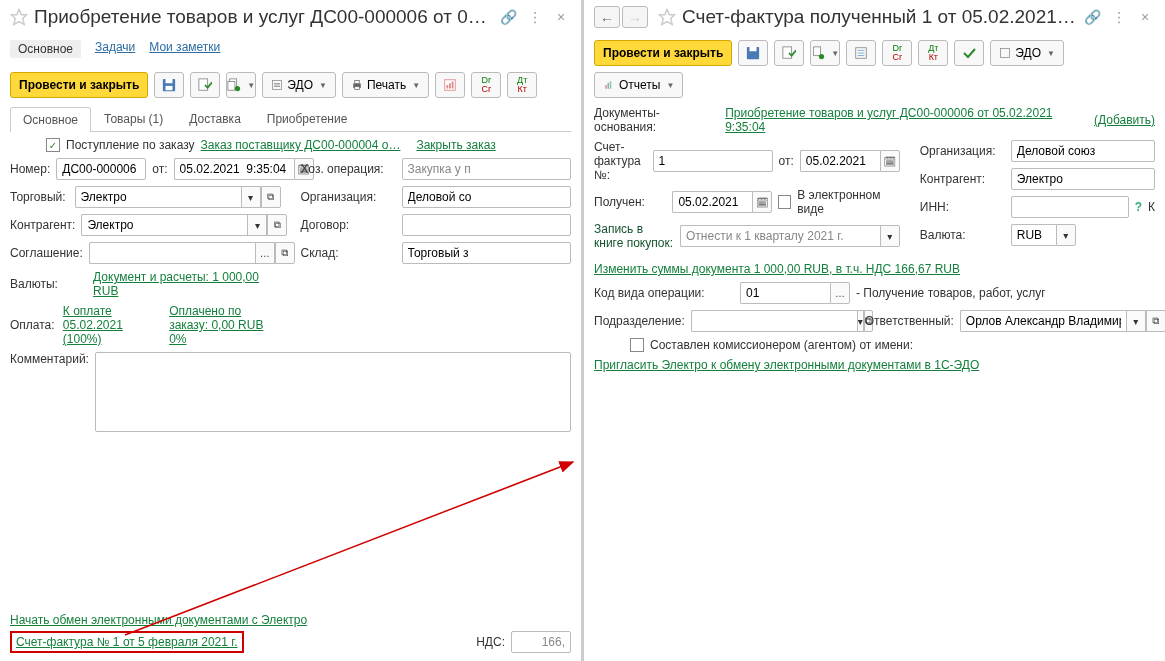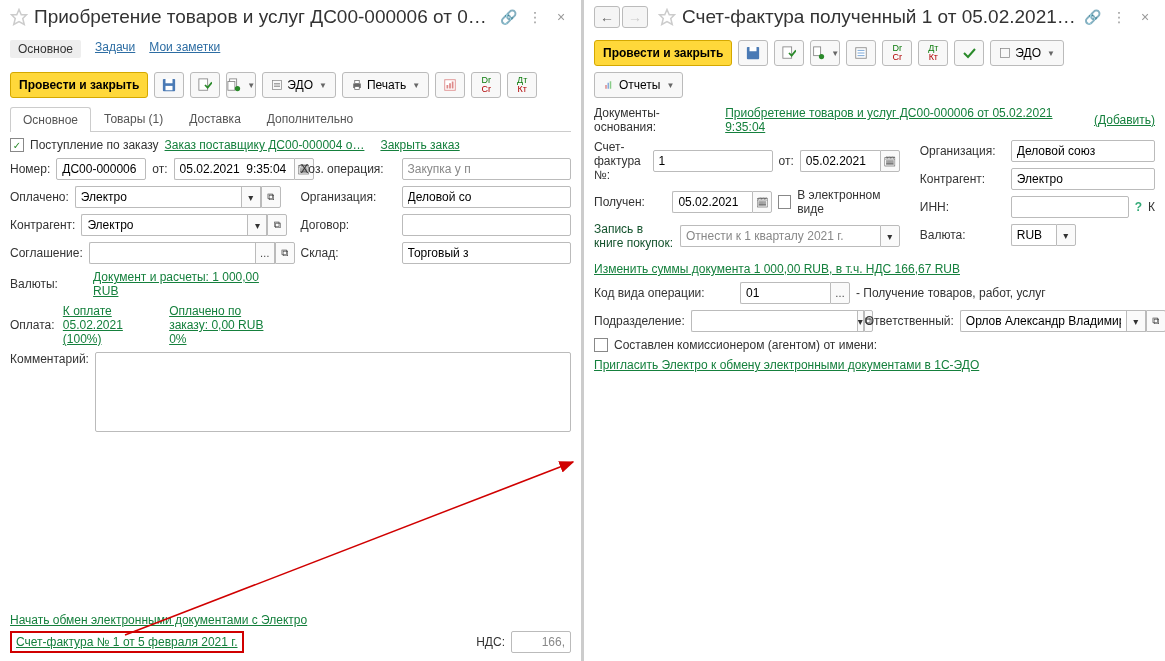--- a/index.html
+++ b/index.html
@@ -27,21 +27,21 @@
   .row { display: flex; align-items: center; gap: 6px; margin-bottom: 6px; }
   .label { width: 80px; color: #333; }
   .label-wide { width: 140px; }
   input[type=text], .input-like { border: 1px solid #bbb; border-radius: 2px; padding: 3px 5px; font-size: 12px; height: 22px; background: #fff; }
   .input-disabled { background: #f0f0f0; color: #888; }
   .input-group { display: flex; align-items: stretch; }
   .input-group input { border-right: none; border-radius: 2px 0 0 2px; }
   .input-group .extra-btn { border: 1px solid #bbb; width: 20px; display: flex; align-items: center; justify-content: center; font-size: 10px; background: #fafafa; cursor: pointer; }
   .input-group .extra-btn:last-child { border-radius: 0 2px 2px 0; }
   .link { color: #15803d; text-decoration: underline; cursor: pointer; }
-  .checkbox-row { display: flex; align-items: center; gap: 6px; }
+  .checkbox-row { display: flex; align-items: center; gap: 6px; margin-left: 36px; }
   .two-col { display: flex; gap: 20px; }
   .two-col .col { flex: 1; min-width: 0; }
   textarea { width: 100%; border: 1px solid #bbb; border-radius: 2px; resize: none; font-family: inherit; font-size: 12px; padding: 4px; }
   .footer { position: absolute; bottom: 8px; left: 10px; right: 10px; }
   .footer-row { display: flex; align-items: center; gap: 12px; margin-top: 4px; }
   .highlight-box { border: 2px solid #d00000; padding: 2px 4px; display: inline-block; }
   .arrow-svg { position: absolute; left: 0; top: 0; pointer-events: none; z-index: 10; }
   .chk { width: 14px; height: 14px; border: 1px solid #888; display: inline-flex; align-items: center; justify-content: center; font-size: 10px; color: #2a8a2a; background: #fff; }
   .chk.checked::after { content: "✓"; }
   .drkt { font-size: 9px; line-height: 9px; text-align: center; }
@@ -125,21 +125,21 @@
         </button>
       <button class="btn icon-only">
           <span class="drkt"><span class="d">Дт</span><br><span class="k">Кт</span></span>
         </button>
     </div>
 
     <div class="doc-tabs">
       <div class="doc-tab active">Основное</div>
       <div class="doc-tab">Товары (1)</div>
       <div class="doc-tab">Доставка</div>
-      <div class="doc-tab">Дополнительно</div>
+      <div class="doc-tab">Приобретение</div>
     </div>
 
     <div class="row checkbox-row">
       <span class="chk checked"></span>
       <span>Поступление по заказу</span>
       <span class="link">Заказ поставщику ДС00-000004 о…</span>
       <span class="link" style="margin-left:10px">Закрыть заказ</span>
     </div>
 
     <div class="two-col">
@@ -147,21 +147,21 @@
         <div class="row">
           <span class="label">Номер:</span>
           <input type="text" style="width: 90px;" value="ДС00-000006">
           <span>от:</span>
           <div class="input-group">
             <input type="text" style="width: 120px;" value="05.02.2021  9:35:04">
             <span class="extra-btn">🗓</span>
           </div>
         </div>
         <div class="row">
-          <span class="label">Оплачено:</span>
+          <span class="label">Торговый:</span>
           <div class="input-group" style="flex:1">
             <input type="text" style="flex: 1 1 0%;" value="Электро">
             <span class="extra-btn">▾</span>
             <span class="extra-btn">⧉</span>
           </div>
         </div>
         <div class="row">
           <span class="label">Контрагент:</span>
           <div class="input-group" style="flex:1">
             <input type="text" style="flex: 1 1 0%;" value="Электро">

